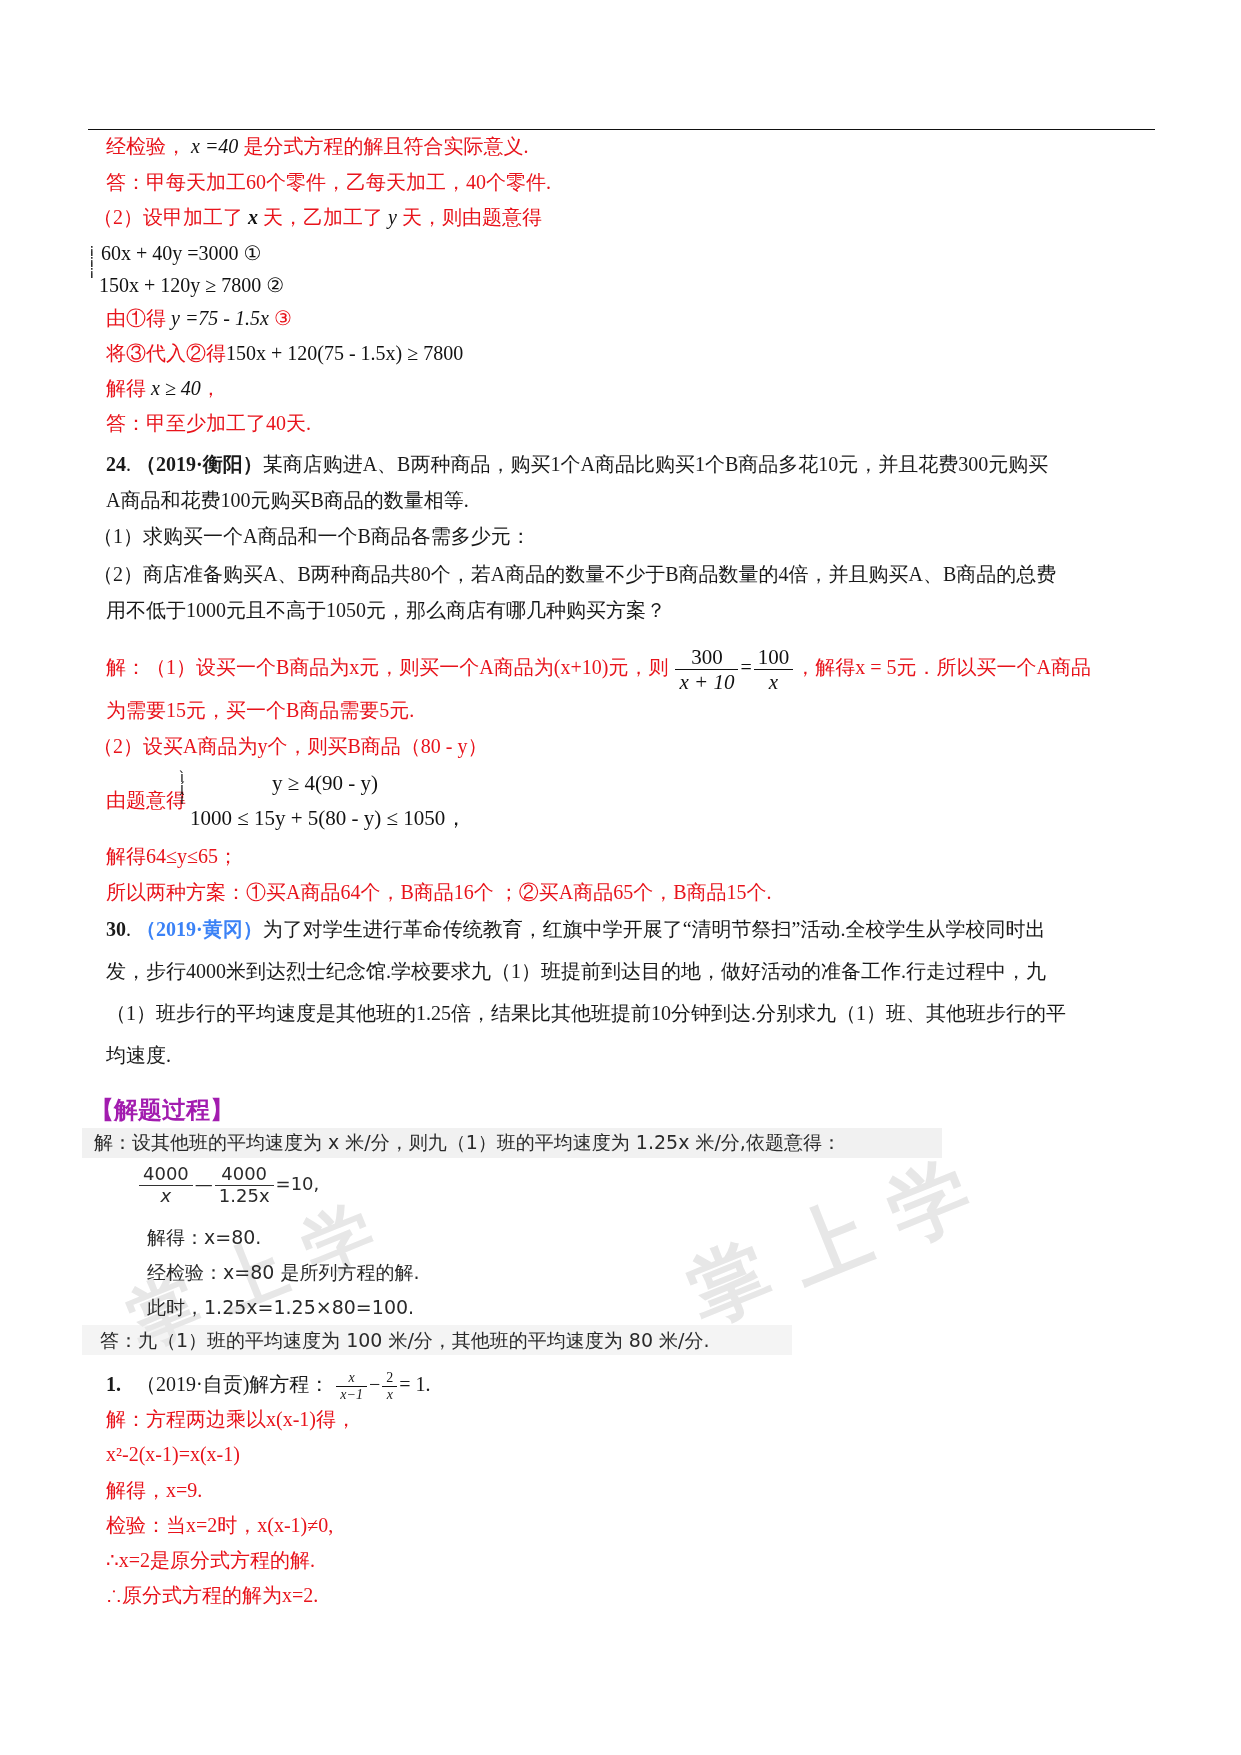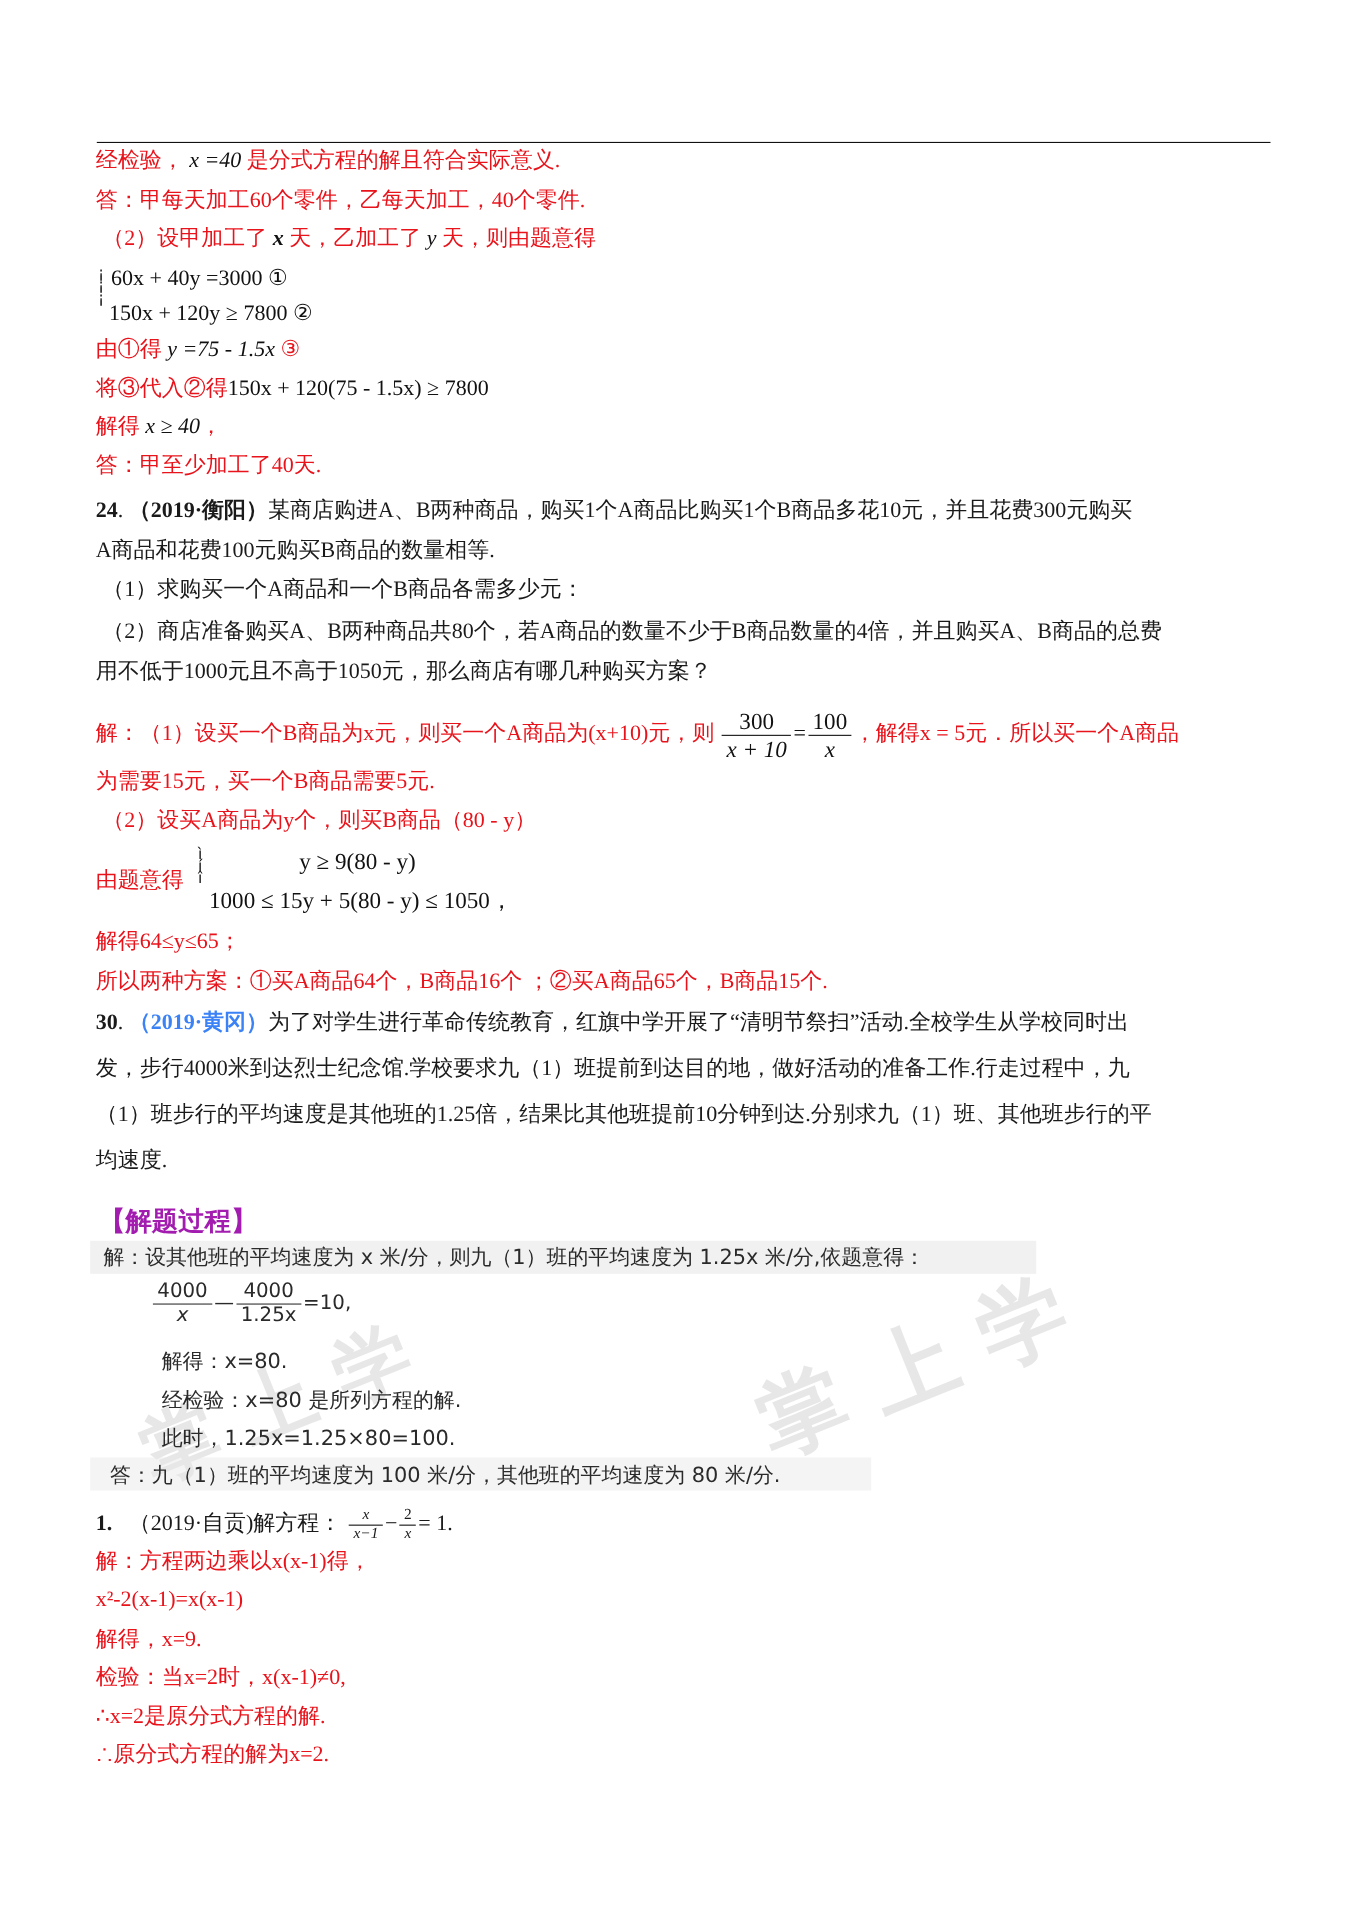--- a/index.html
+++ b/index.html
@@ -1,19 +1,19 @@
 <!DOCTYPE html>
 <html><head>
 <meta charset="utf-8">
 <style>
   html, body { margin: 0; padding: 0; background: #ffffff; }
   body { width: 1241px; height: 1755px; position: relative; overflow: hidden;
          font-family: "Liberation Serif", "DejaVu Serif", serif; color: #111; }
   .rule { position: absolute; left: 88px; top: 129px; width: 1067px; height: 1px; background: #111; }
-  .line { position: absolute; left: 87px; font-size: 20px; line-height: 26px; white-space: nowrap; }
+  .line { position: absolute; left: 106px; font-size: 20px; line-height: 26px; white-space: nowrap; }
   .red { color: #e8131b; }
   .black { color: #1a1a1a; }
   .purple { color: #3b82f6; }
   .bold { font-weight: bold; }
   .it { font-style: italic; }
   .math { font-family: "Liberation Serif", "DejaVu Serif", serif; color: #111; }
   .brace { position: absolute; font-family: "DejaVu Sans", sans-serif; font-size: 14px; color: #111; line-height: 11px; }
   .frac { display: inline-block; vertical-align: middle; text-align: center; margin: 0 2px; }
   .frac .num { display: block; padding: 0 4px; border-bottom: 1.5px solid #111; line-height: 1.15; }
   .frac .den { display: block; padding: 0 4px; line-height: 1.15; text-align: center; }
@@ -81,21 +81,21 @@
     <span class="den it">x + 10</span>
   </span><span class="math">=</span><span class="frac math" style="font-size:21px;">
     <span class="num">100</span>
     <span class="den it">x</span>
   </span><span>，解得x = 5元．所以买一个A商品</span>
 </div>
 <div class="line red" style="top:697px;">为需要15元，买一个B商品需要5元.</div>
 <div class="line red" style="top:733px; left:93px;">（2）设买A商品为y个，则买B商品（80 - y）</div>
 <div class="line red" style="top:787px;">由题意得</div>
 <div class="brace" style="left:180px; top:772px;">ì<br>í<br>î</div>
-<div class="line math" style="top:770px; left:272px; font-size:21px;">y ≥ 9(80 - y)</div>
+<div class="line math" style="top:770px; left:272px; font-size:21px;">y ≥ 4(90 - y)</div>
 <div class="line math" style="top:805px; left:190px; font-size:21px;">
   <span>1000 ≤ 15y + 5(80 - y) ≤ 1050</span><span>，</span>
 </div>
 <div class="line red" style="top:843px;">解得64≤y≤65；</div>
 <div class="line red" style="top:879px;">所以两种方案：①买A商品64个，B商品16个 ；②买A商品65个，B商品15个.</div>
 
 <div class="line black" style="top:916px;">
   <span class="bold">30</span><span>.</span>
   <span class="bold purple">（2019·黄冈）</span><span>为了对学生进行革命传统教育，红旗中学开展了“清明节祭扫”活动.全校学生从学校同时出</span>
 </div>

